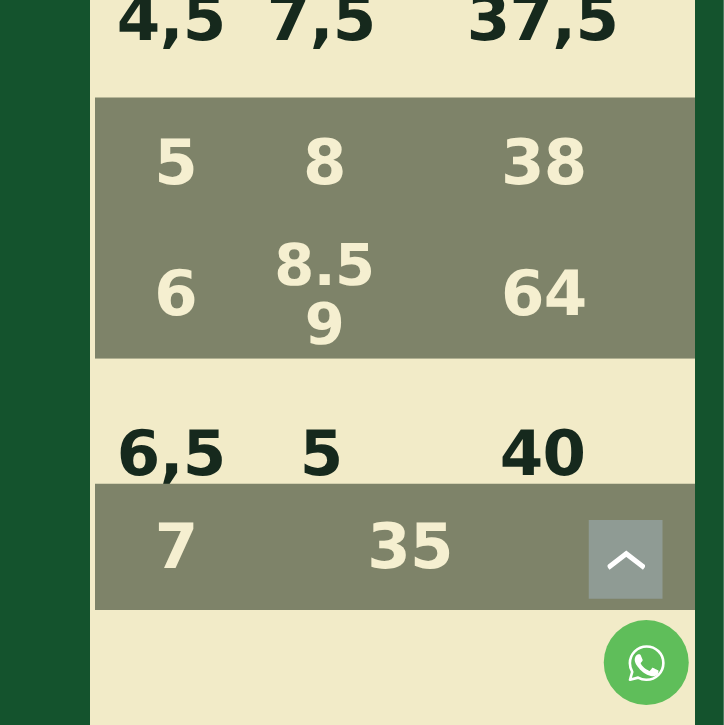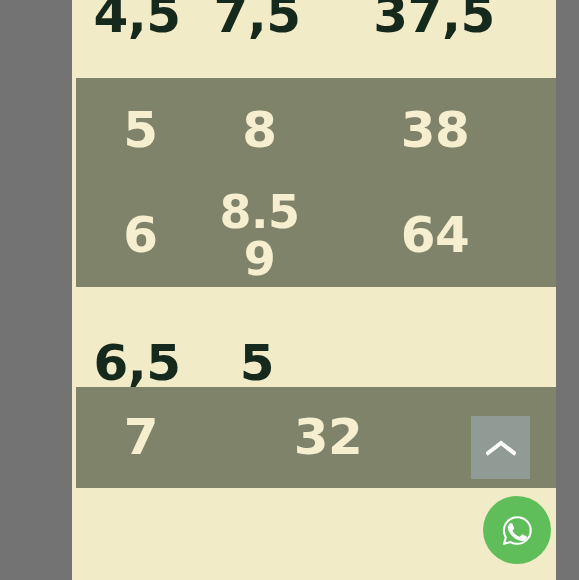--- a/index.html
+++ b/index.html
@@ -12,21 +12,21 @@
     width: 579px;
     height: 580px;
     overflow: hidden;
     font-family: "DejaVu Sans", sans-serif;
     position: relative;
   }
 
   #page {
     position: absolute;
     inset: 0;
-    background: #737373;
+    background: #14532d;
   }
 
   
   #size-table {
     position: absolute;
     left: 72px;
     top: 0;
     width: 484px;
     height: 580px;
     background: #f2ebc8;
@@ -127,25 +127,26 @@
     <div class="table-row dark" style="height:103px;">
       <div class="cell c1">6</div>
       <div class="cell c2 stacked">8.5
 9</div>
       <div class="cell c3">64</div>
     </div>
 
     <div class="table-row light" style="height:100px;align-items:flex-end;">
       <div class="cell c1">6,5</div>
       <div class="cell c2">5</div>
+      <div class="cell c3">40</div>
     </div>
 
     <div class="table-row dark" style="height:101px;">
       <div class="cell c1">7</div>
-      <div class="cell c3">32</div>
+      <div class="cell c3">35</div>
     </div>
 
   </div>
 
   <button id="scroll-top-button" aria-label="chevron-up-icon">
     <span>
       <svg width="30" height="18" viewBox="0 0 30 18" aria-hidden="true">
         <path d="M2 14 L15 4 L28 14" fill="none" stroke="#ffffff" stroke-width="4" stroke-linecap="square" stroke-linejoin="miter"></path>
       </svg>
     </span>

